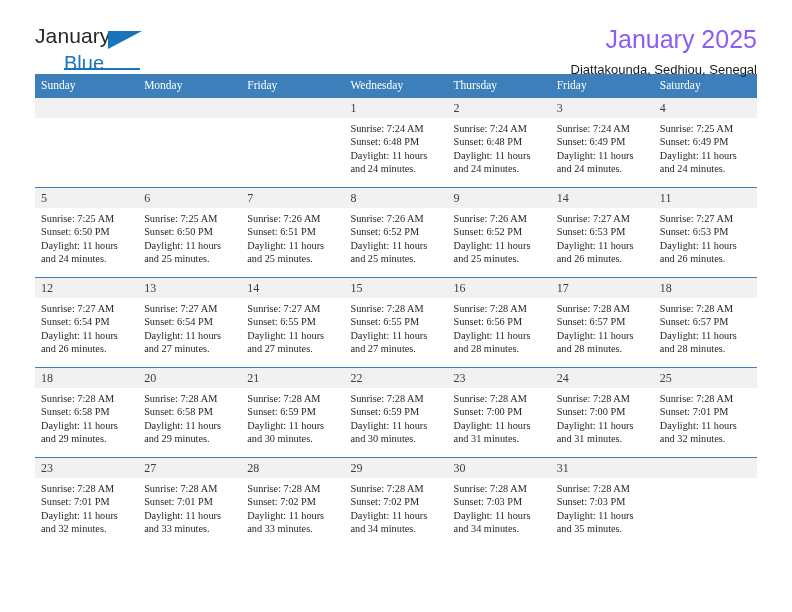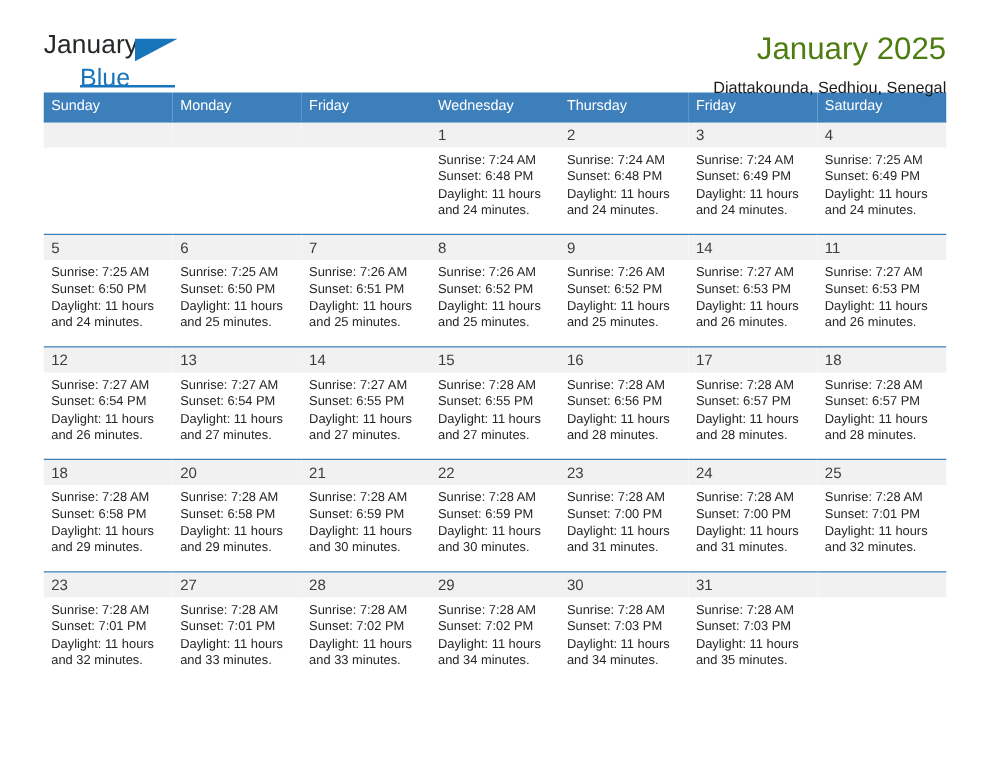--- a/index.html
+++ b/index.html
@@ -70,38 +70,39 @@
     width: 76px;
     height: 2px;
     background: #1874bb;
   }
   .title-block {
     text-align: right;
     padding-top: 0px;
   }
   .cal-title {
     font-size: 25px;
-    color: #4d7c0f;
+    color: #8b5cf6;
     line-height: 30px;
     white-space: nowrap;
   }
   .cal-subtitle {
     font-size: 13px;
     color: #1a1a1a;
     line-height: 20px;
     margin-top: 6px;
     white-space: nowrap;
     margin-left: 44px;
   }
 
   
   .calendar {
     width: 722px;
     border-collapse: collapse;
     table-layout: fixed;
+    font-family: Liberation Serif, serif;
   }
   .dow-row th {
     background: #3d7fba;
     color: #ffffff;
     font-size: 11.5px;
     font-weight: normal;
     text-align: left;
     padding: 5px 0 6px 6px;
     height: 19px;
     box-sizing: border-box;

